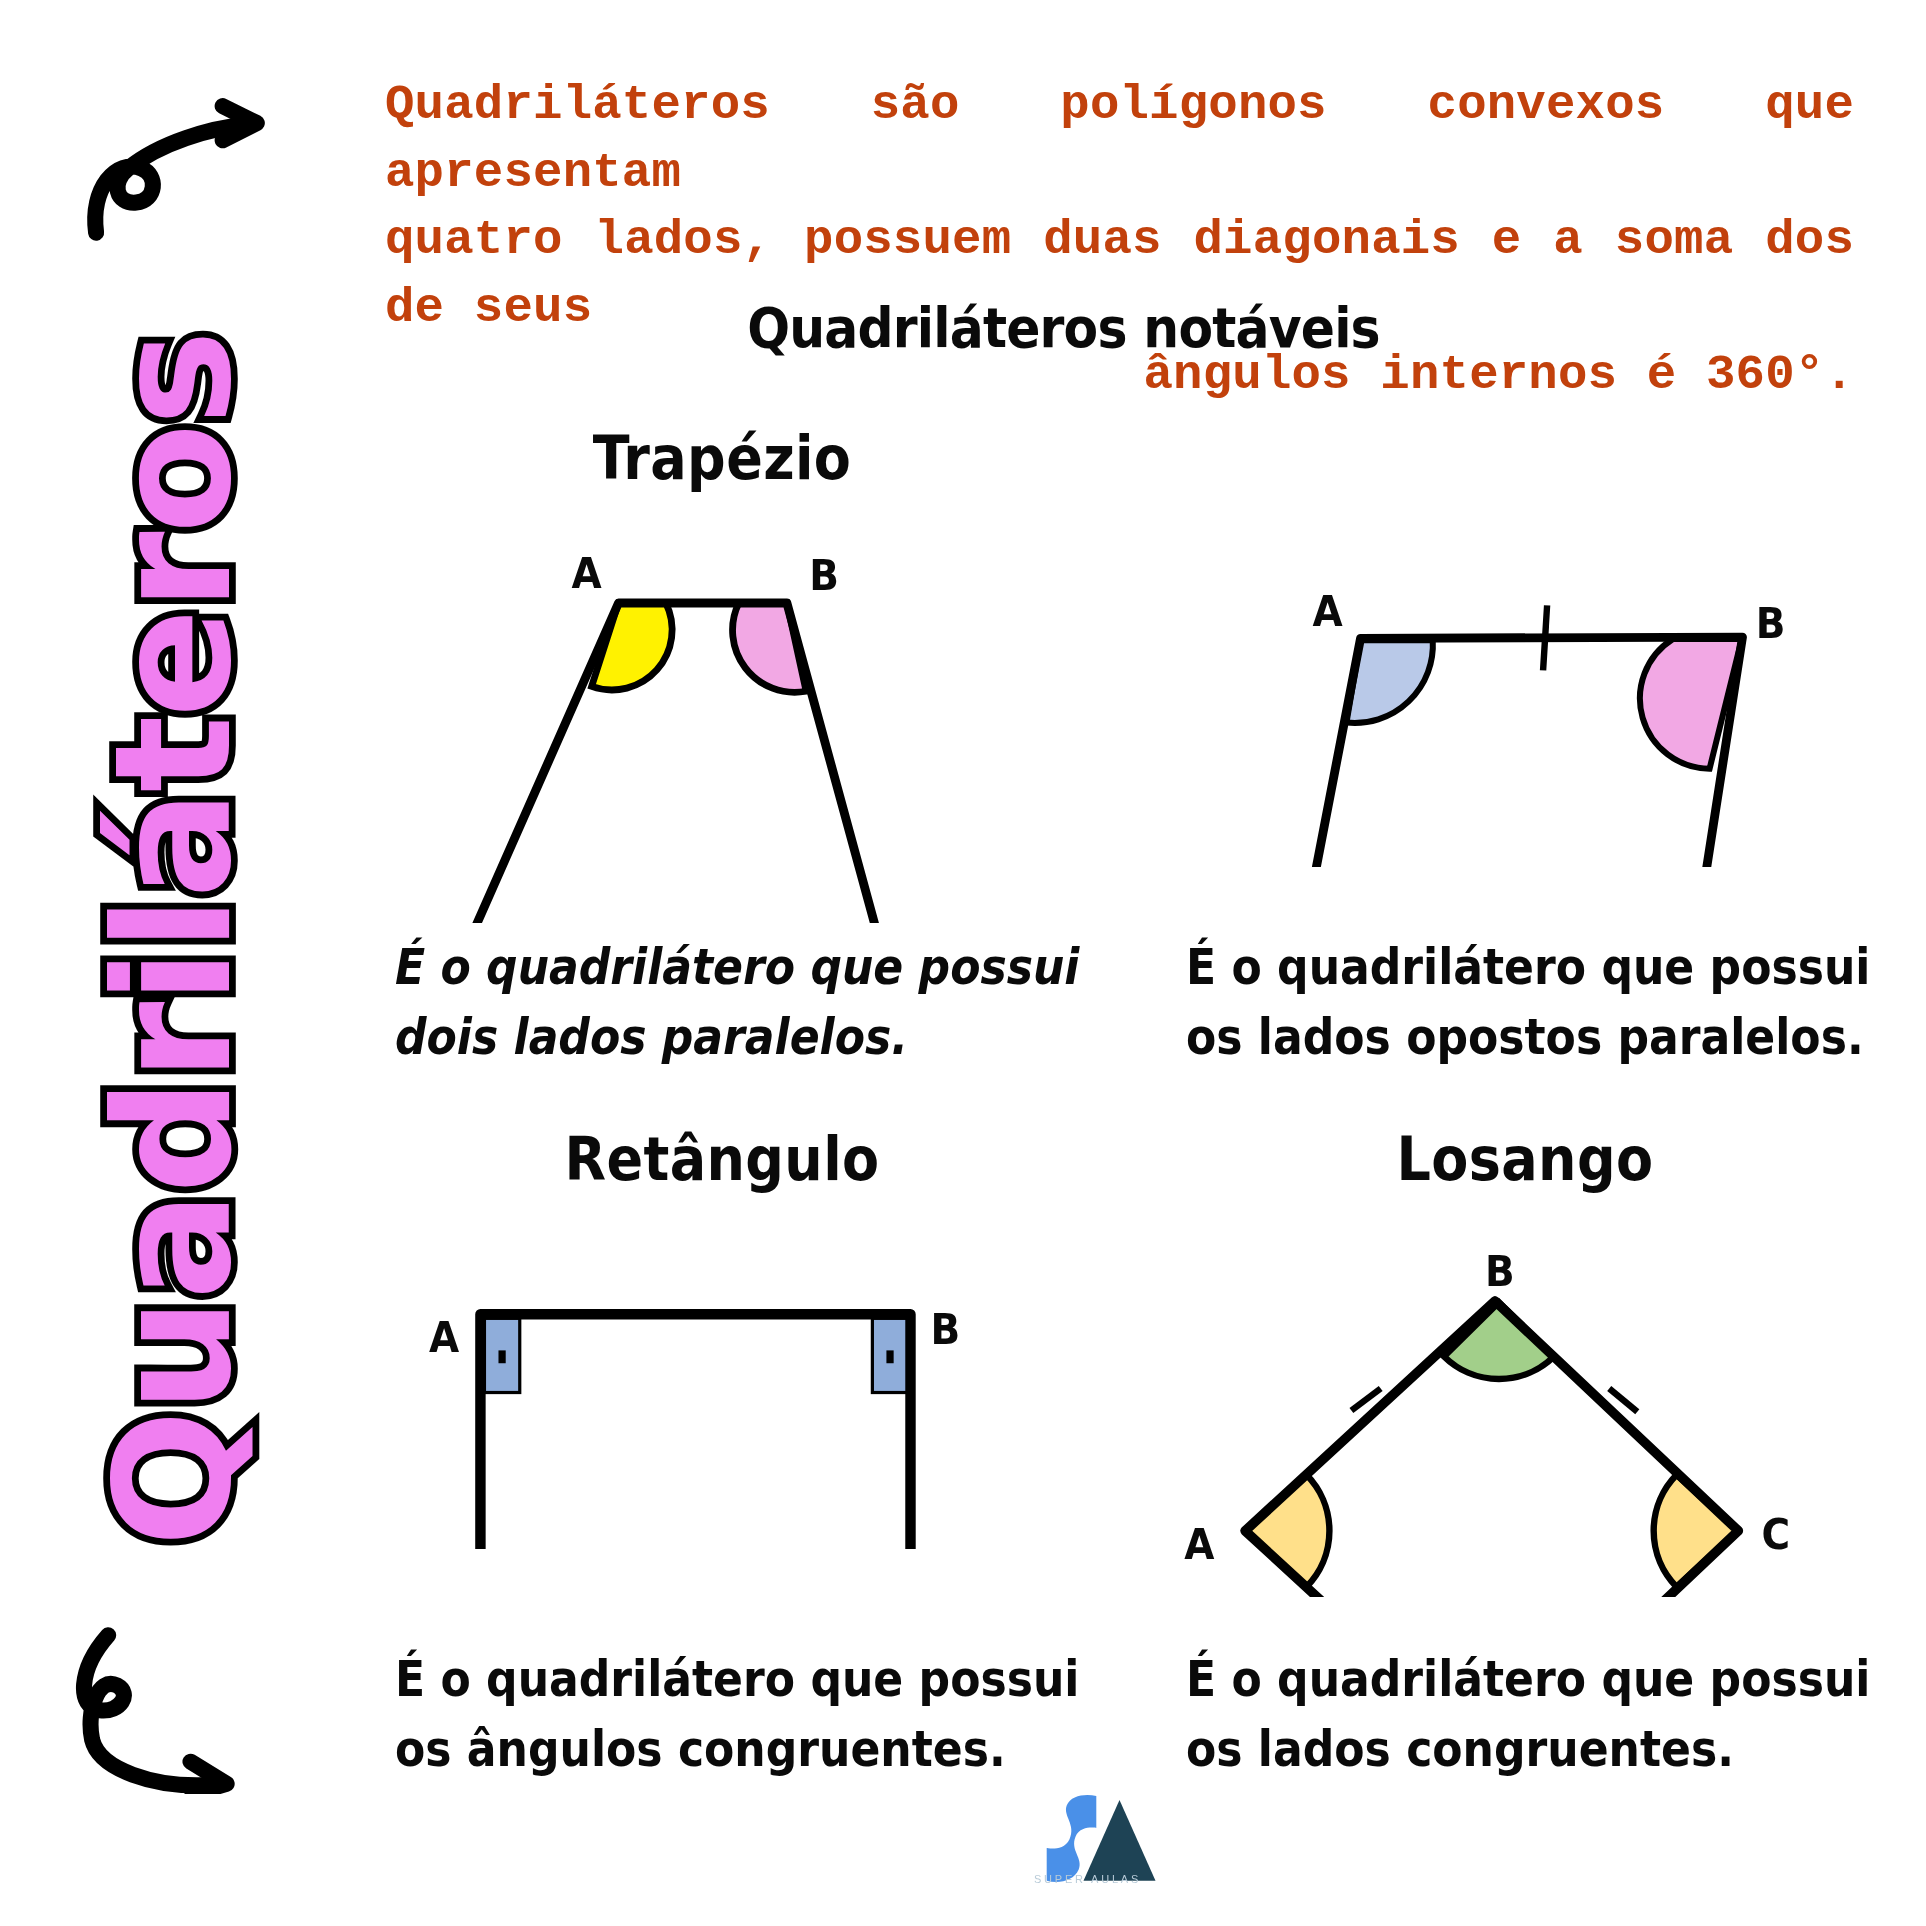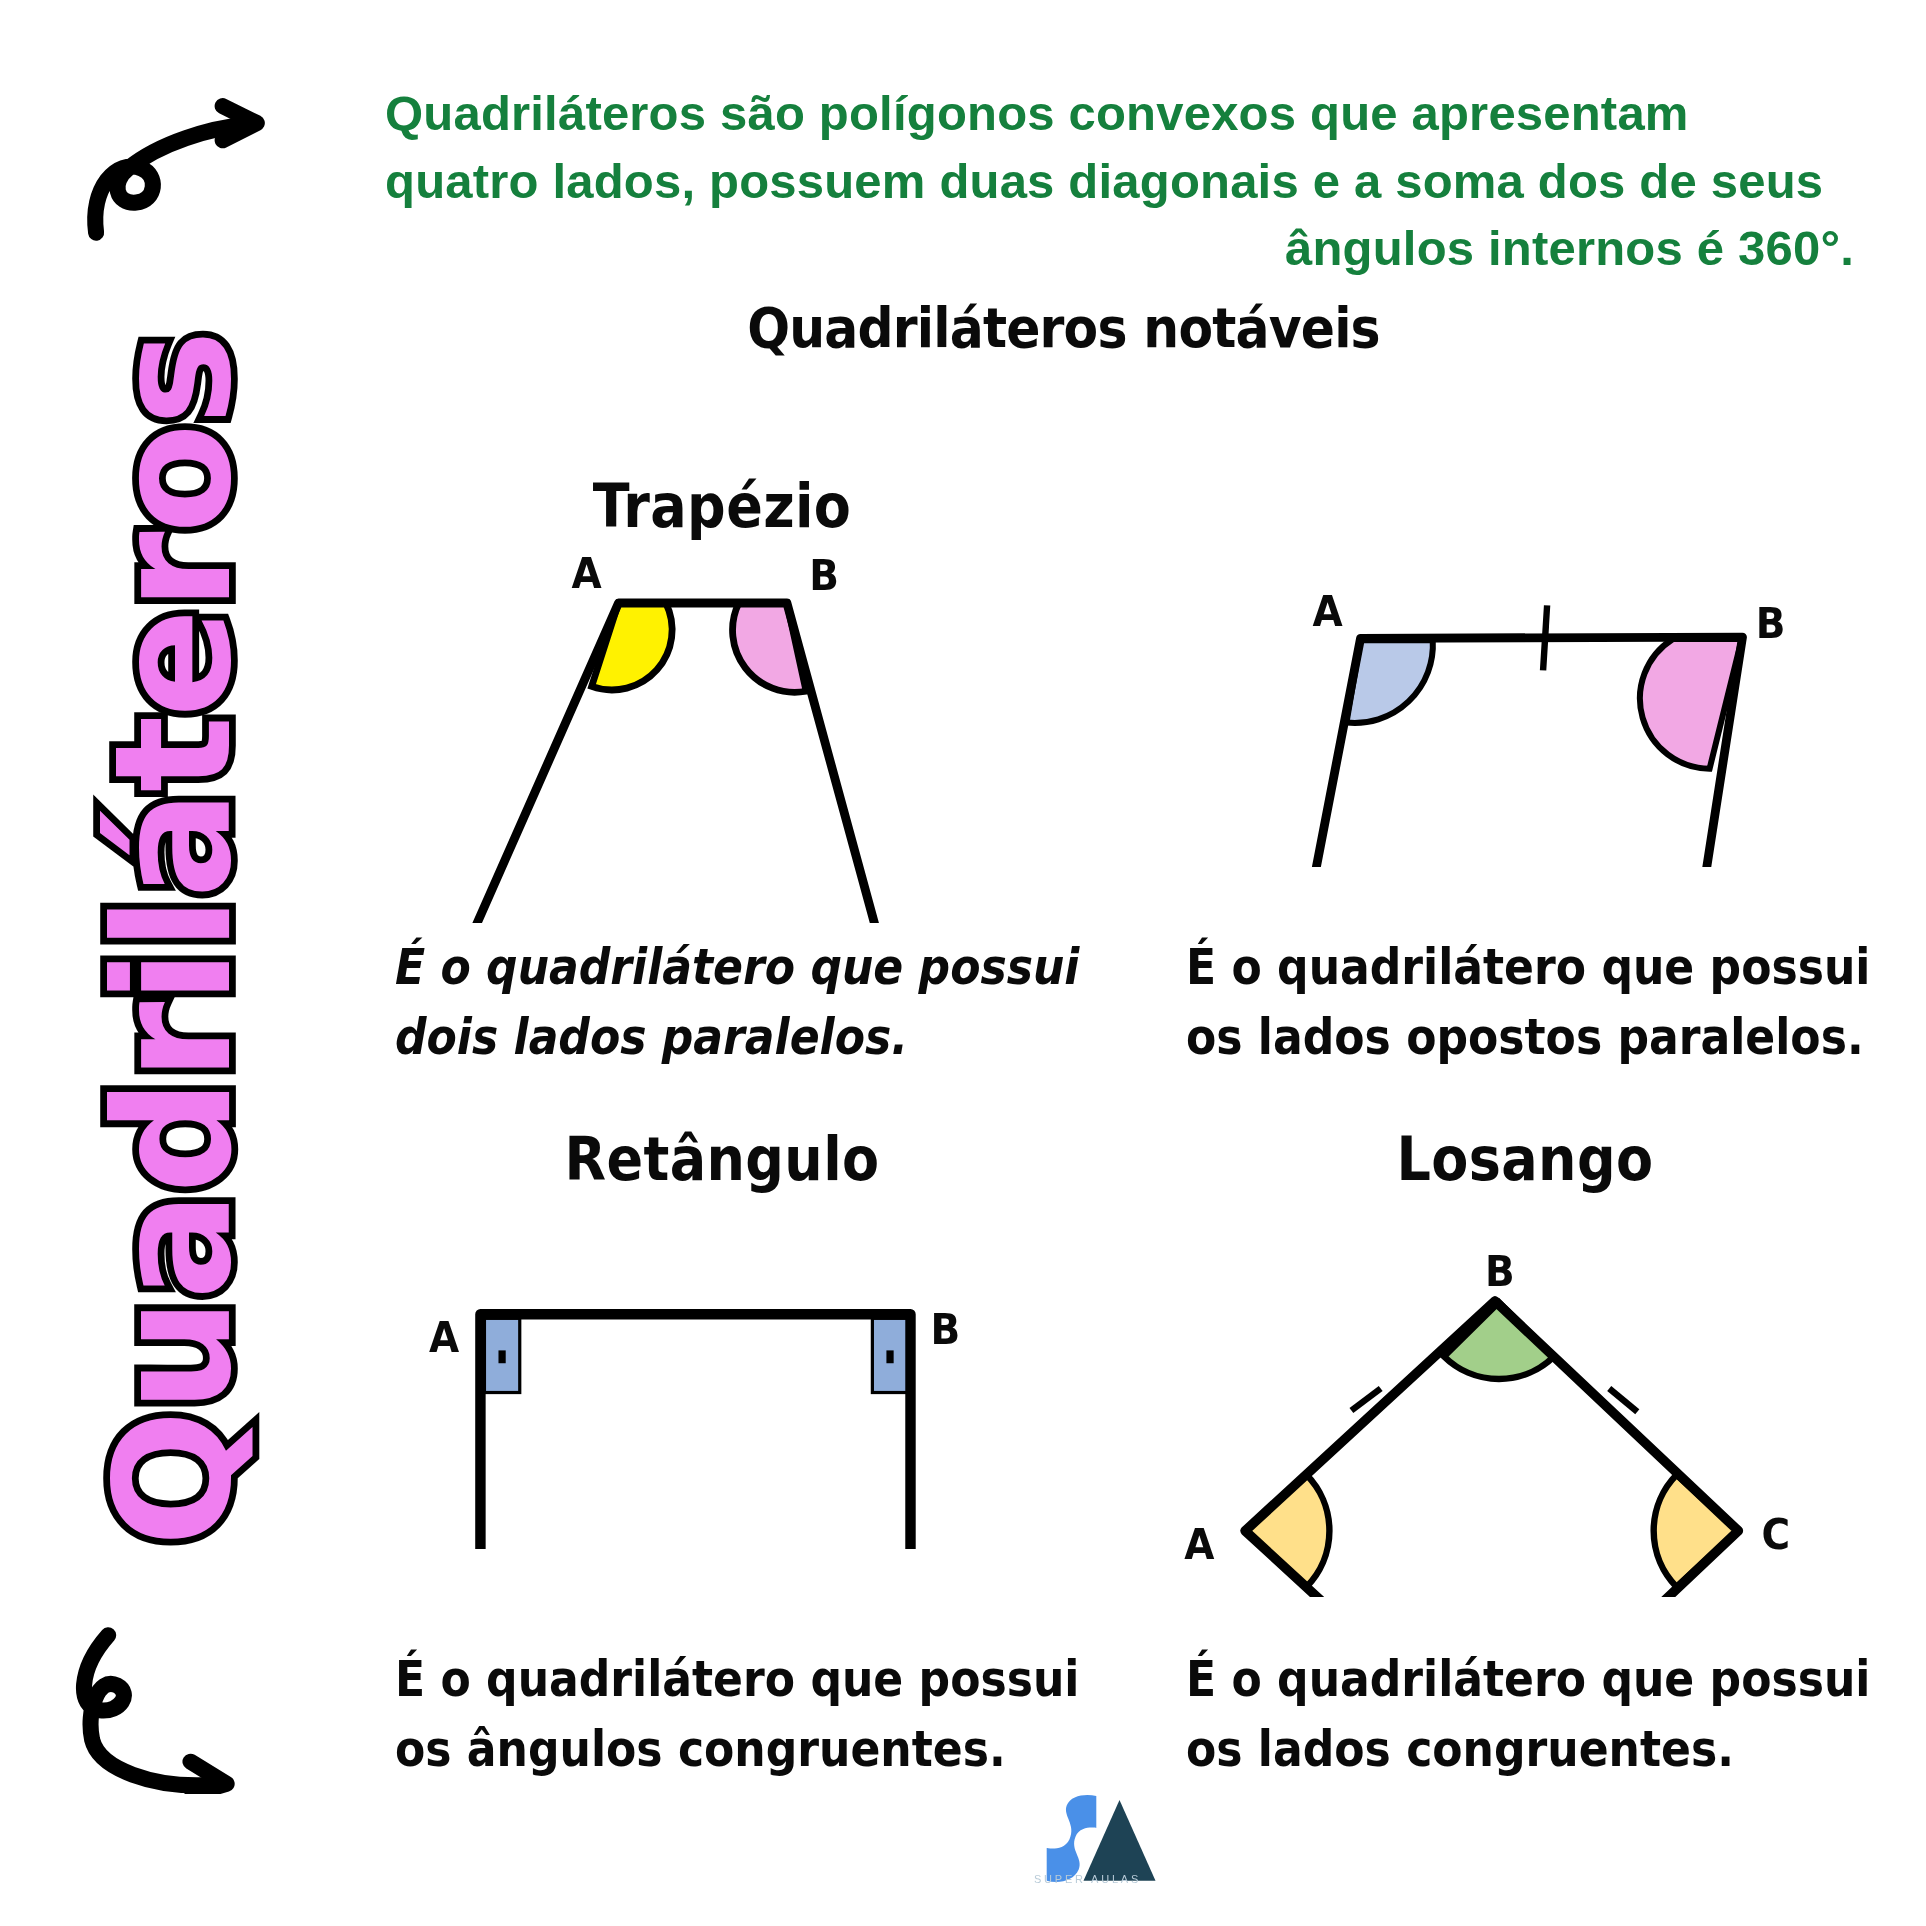--- a/index.html
+++ b/index.html
@@ -31,28 +31,27 @@
     paint-order: stroke fill;
     white-space:nowrap;
   }
 
   .arrow-top{ position:absolute; left:74px; top:86px; }
   .arrow-bot{ position:absolute; left:68px; top:1625px; }
 
   
   .intro{
     position:absolute; left:385px; top:72px; width:1469px;
-    font-family:Liberation Sans, sans-serif;
+    font-family:Liberation Mono, monospace;
     font-weight:bold;
     font-size:49px;
     line-height:1.38;
-    color:#15803d;
+    color:#c2410c;
     text-align:justify;
     letter-spacing:0.2px;
-    margin-top:8px;
   }
   .intro .lastline{ text-align:right; }
 
   
   .main-title{
     position:absolute; left:0; top:295px; width:1926px;
     text-align:center;
     padding-left:201px;
     font-family:"DejaVu Sans Condensed","DejaVu Sans", sans-serif;
     font-weight:bold;
@@ -65,21 +64,21 @@
   .sec-title{
     position:absolute;
     font-family:"DejaVu Sans Condensed","DejaVu Sans", sans-serif;
     font-weight:bold;
     font-size:60px;
     letter-spacing:0.4px;
     color:#0a0a0a;
     text-align:center;
     white-space:nowrap;
   }
-  #t-trapezio{ left:461px; top:423px; width:522px;margin-top:48px; }
+  #t-trapezio{ left:461px; top:423px; width:522px; }
   #t-paralelogramo{ left:1224px; top:423px; width:602px; }
   #t-retangulo{ left:461px; top:1124px; width:522px; }
   #t-losango{ left:1264px; top:1124px; width:522px; }
 
   
   .desc{
     position:absolute;
     font-family:"DejaVu Sans Condensed","DejaVu Sans", sans-serif;
     font-weight:bold;
     font-size:49px;

